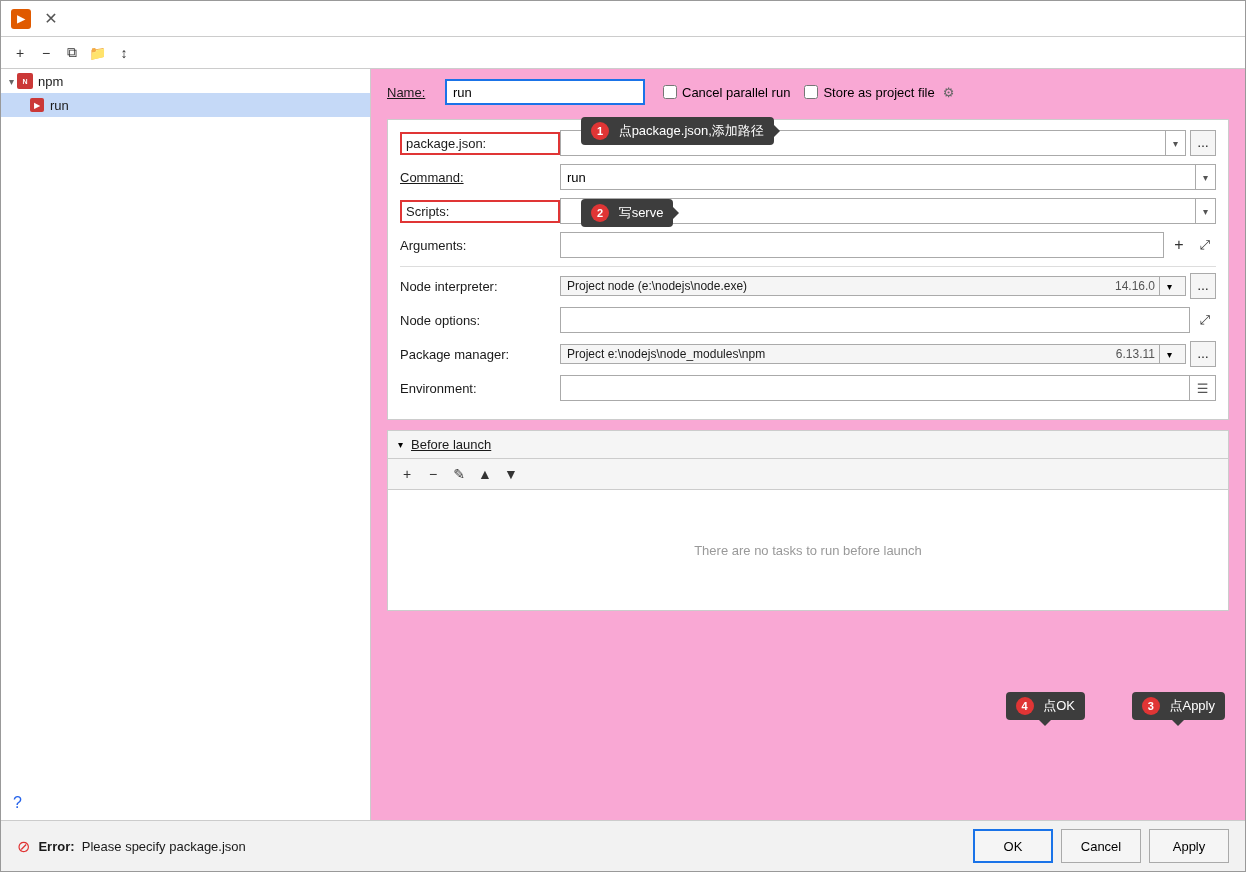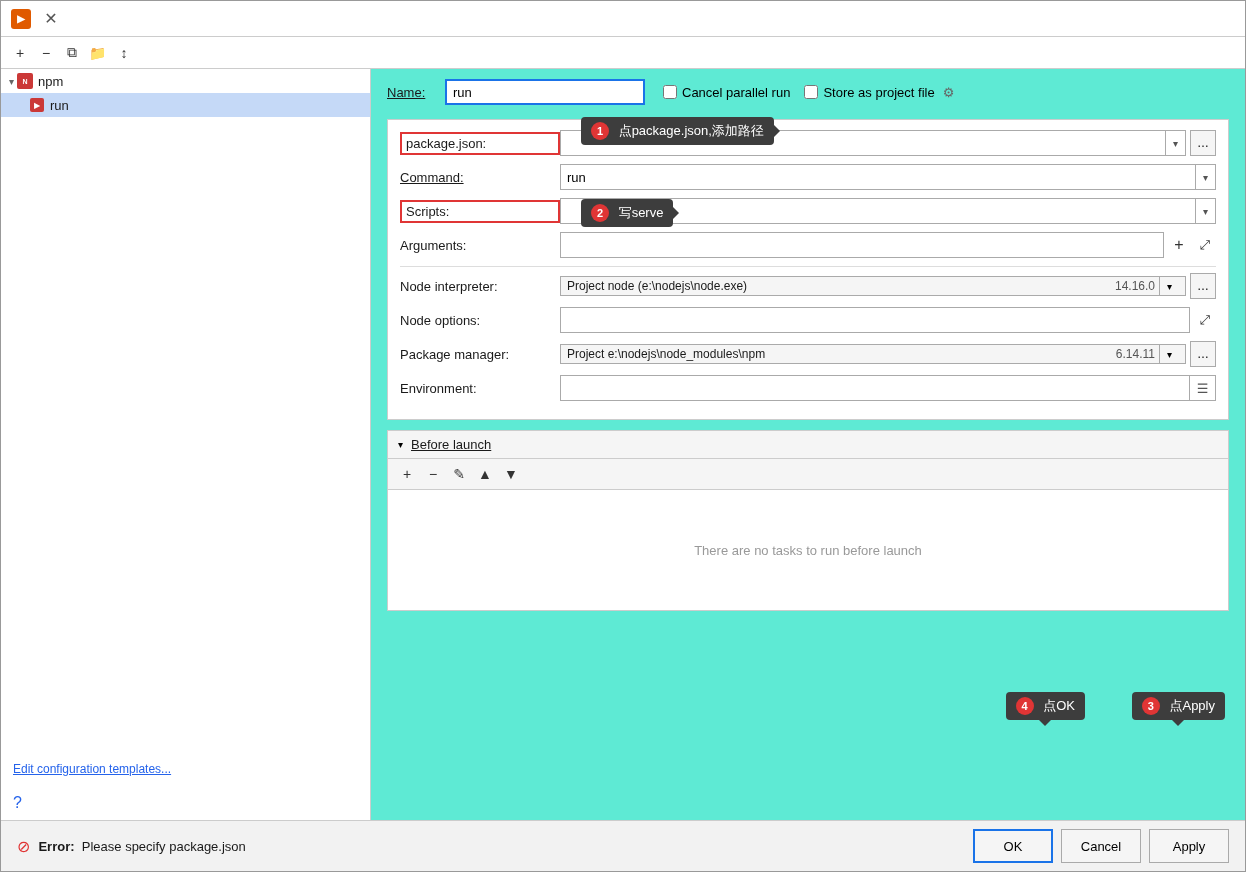--- a/index.html
+++ b/index.html
@@ -166,21 +166,21 @@
       cursor: pointer;
     }
 
     
     .right-panel {
       flex: 1;
       display: flex;
       flex-direction: column;
       padding: 10px 16px;
       overflow-y: auto;
-      background: #5eead4;
+      background: #f9a8d4;
     }
 
     
     .name-row {
       display: flex;
       align-items: center;
       margin-bottom: 14px;
       gap: 8px;
     }
     .name-label {
@@ -521,21 +521,20 @@
 
       <div class="tree-item tree-item-run">
         <span class="tree-icon">
           <span class="run-icon">▶</span>
         </span>
         <span>run</span>
       </div>
 
       <div style="flex:1;"></div>
 
-      <div class="edit-templates-link">Edit configuration templates...</div>
       <div class="help-icon-bottom">?</div>
     </div>
 
     <div class="right-panel" style="position:relative;">
 
       <div class="name-row">
         <span class="name-label">Name:</span>
         <input class="name-input" type="text" value="run" style="">
         <div class="checkbox-group">
           <div class="checkbox-item">
@@ -612,21 +611,21 @@
             <input class="text-input" type="text" style="">
             <button class="expand-btn">⤢</button>
           </div>
         </div>
 
         <div class="form-row">
           <span class="form-label">Package manager:</span>
           <div class="form-control">
             <div class="node-interp-field">
               <span class="node-interp-text">Project  e:\nodejs\node_modules\npm</span>
-              <span class="node-interp-version">6.14.11</span>
+              <span class="node-interp-version">6.13.11</span>
               <span class="node-interp-arrow">▾</span>
             </div>
             <button class="browse-btn">…</button>
           </div>
         </div>
 
         <div class="form-row">
           <span class="form-label">Environment:</span>
           <div class="form-control">
             <div class="env-field-wrapper">

